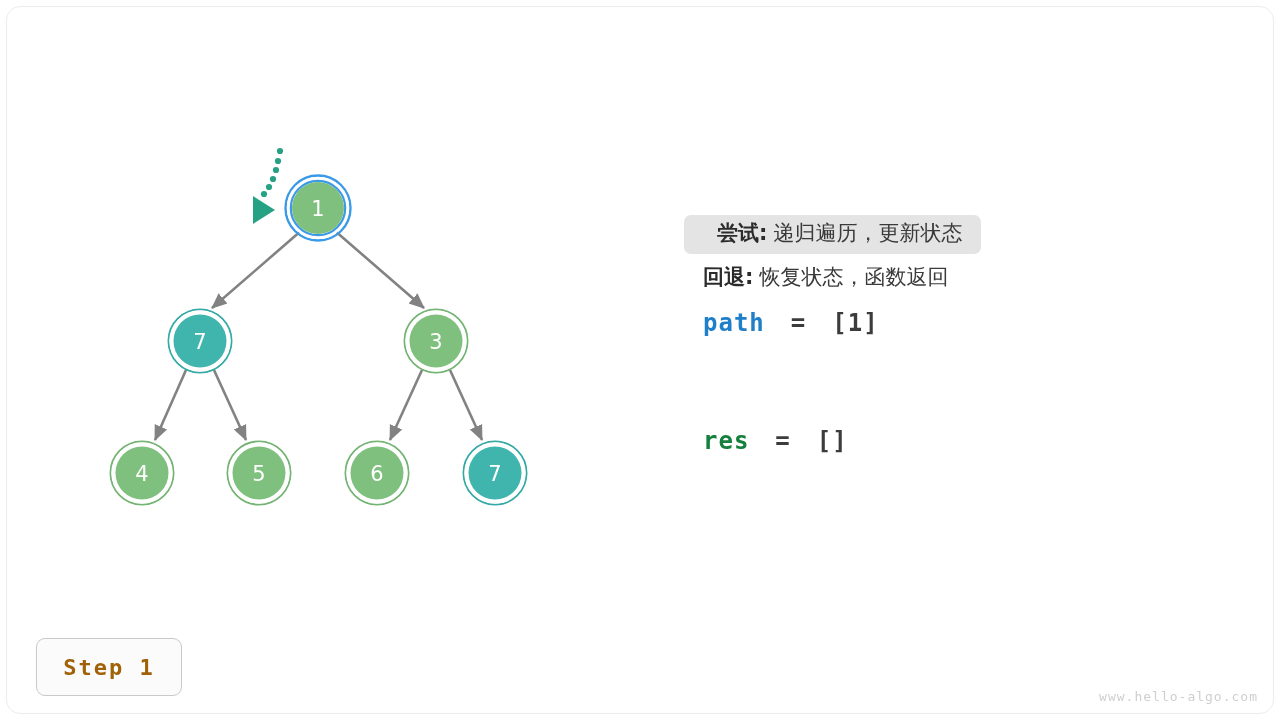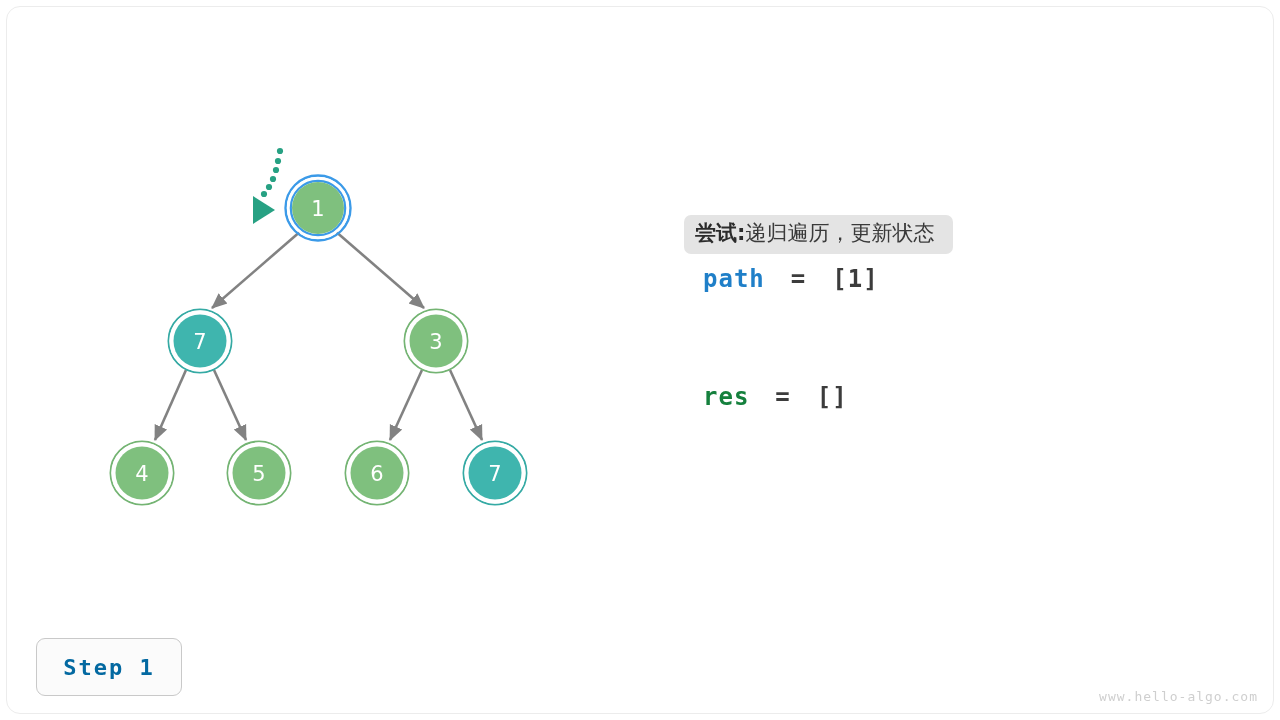--- a/index.html
+++ b/index.html
@@ -64,34 +64,34 @@
   .info-row {
     height: 44px;
     display: flex;
     align-items: center;
   }
   .info-chip {
     display: inline-flex;
     align-items: center;
     background: #e4e4e4;
     border-radius: 7px;
-    padding: 8px 19px 10px 11px;
+    padding: 8px 19px 10px 33px;
   }
   .info-plain {
     display: inline-flex;
     align-items: center;
     padding: 8px 19px 10px 19px;
   }
   .info-key {
     font-weight: bold;
     color: #2b2b2b;
   }
   .info-val {
     color: #3a3a3a;
-    margin-left: 0;
+    margin-left: 6px;
   }
   .code-row {
     height: 46px;
     display: flex;
     align-items: center;
     padding-left: 19px;
     font-family: "DejaVu Sans Mono", "Liberation Mono", monospace;
     font-size: 24px;
     letter-spacing: 1px;
     gap: 16px;
@@ -113,21 +113,21 @@
     border-radius: 9px;
     background: #fbfbfb;
     display: flex;
     align-items: center;
     justify-content: center;
   }
   #step-badge .step-text {
     font-family: "DejaVu Sans Mono", "Liberation Mono", monospace;
     font-size: 22px;
     font-weight: bold;
-    color: #0369a1;
+    color: #a16207;
     letter-spacing: 2px;
   }
 
   
   #watermark {
     position: absolute;
     right: 22px;
     bottom: 16px;
     font-family: "DejaVu Sans Mono", "Liberation Mono", monospace;
     font-size: 13px;
@@ -226,20 +226,26 @@
 
   <div id="info-panel">
 
     <div class="info-row">
       <div class="info-chip info-line">
         <span class="info-key">尝试:</span>
         <span class="info-val">递归遍历，更新状态</span>
       </div>
     </div>
 
+    <div class="info-row">
+      <div class="info-plain info-line">
+        <span class="info-key">回退:</span>
+        <span class="info-val">恢复状态，函数返回</span>
+      </div>
+    </div>
 
     <div class="code-row">
       <span class="code-var-path">path</span>
       <span class="code-eq">=</span>
       <span class="code-value">[1]</span>
     </div>
 
     <div class="code-row res-row">
       <span class="code-var-res">res</span>
       <span class="code-eq">=</span>

